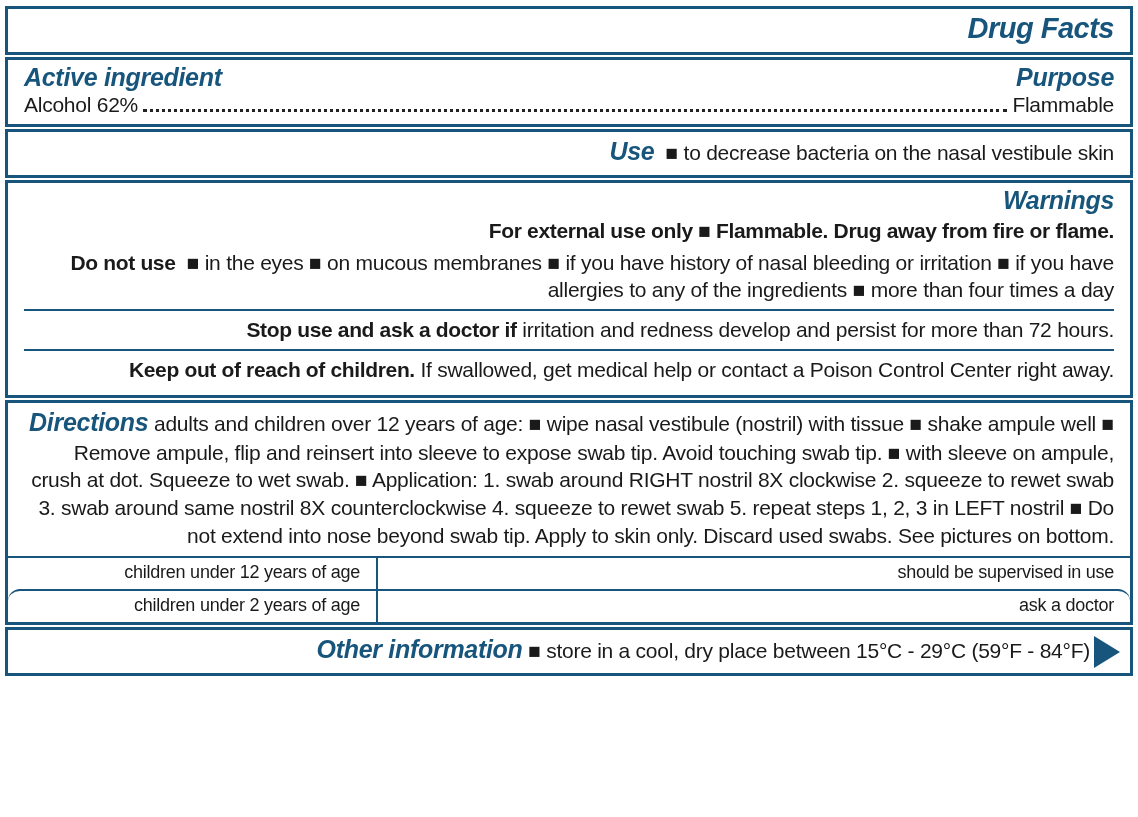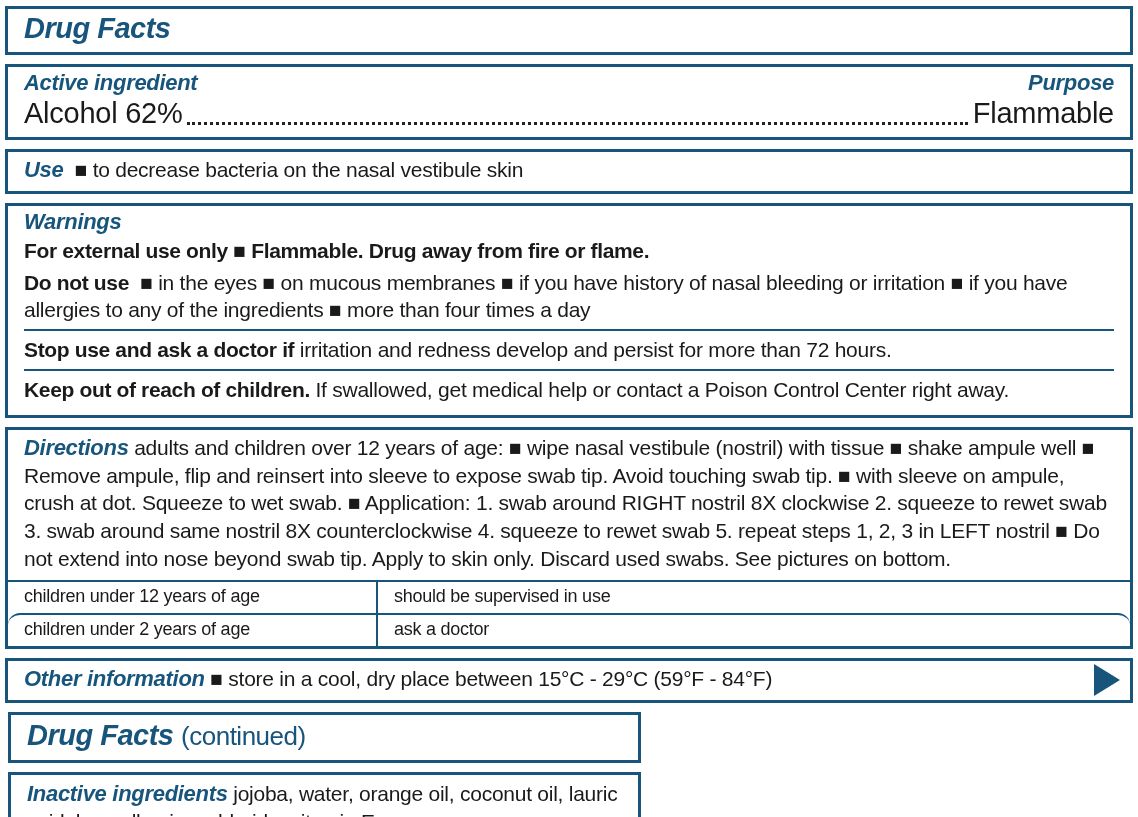--- a/index.html
+++ b/index.html
@@ -6,43 +6,43 @@
   * { box-sizing: border-box; margin: 0; padding: 0; }
   html, body { background: #fff; }
   body {
     width: 1138px; height: 817px;
     font-family: "Liberation Sans", sans-serif;
     color: var(--ink);
     overflow: hidden;
   }
   .page { padding: 6px 5px 0 5px; }
 
-  .panel { display: flex; flex-direction: column; gap: 9px; }
+  .panel { display: flex; flex-direction: column; gap: 2px; text-align: right; }
   .sec {
     border: 3px solid var(--blue);
     background: #fff;
     padding: 3px 16px 7px 16px;
   }
 
   .hd {
     color: var(--blue);
     font-weight: bold;
     font-style: italic;
-    font-size: 22px;
+    font-size: 25px;
     letter-spacing: -0.3px;
   }
   .title { font-size: 29px; letter-spacing: -0.5px; }
   .cont-suffix { font-style: normal; font-weight: normal; color: var(--blue); font-size: 26px; }
 
   .body { font-size: 21px; line-height: 1.32; letter-spacing: -0.25px; }
   .body b { letter-spacing: -0.35px; }
 
   
   .row-split { display: flex; justify-content: space-between; align-items: baseline; }
-  .leader-row { display: flex; align-items: flex-end; font-size: 29px; letter-spacing: -0.25px; margin-top: 1px; }
+  .leader-row { display: flex; align-items: flex-end; font-size: 21px; letter-spacing: -0.25px; margin-top: 1px; }
   .leader {
     flex: 1;
     border-bottom: 3px dotted #222;
     margin: 0 5px 5px 5px;
     min-width: 30px;
   }
 
   
   .rule { border: none; border-top: 2px solid var(--blue); margin: 5px 0; }
   .warn-p { margin: 2px 0 4px 0; }
@@ -124,25 +124,14 @@
       </div>
     </section>
 
     <section class="sec other-sec">
       <p class="body"><span class="hd">Other information</span> <span>■ store in a cool, dry place between 15°C - 29°C (59°F - 84°F)</span></p>
       <span class="arrow"></span>
     </section>
 
   </div>
 
-  <div class="panel cont-panel">
-
-    <section class="sec">
-      <h1 class="hd title"><span>Drug Facts</span> <span class="cont-suffix">(continued)</span></h1>
-    </section>
-
-    <section class="sec">
-      <p class="body"><span class="hd">Inactive ingredients</span> <span>jojoba, water, orange oil, coconut oil, lauric acid, benzalkonium chloride, vitamin E</span></p>
-    </section>
-
-  </div>
 
 </div>
 
 </body></html>

